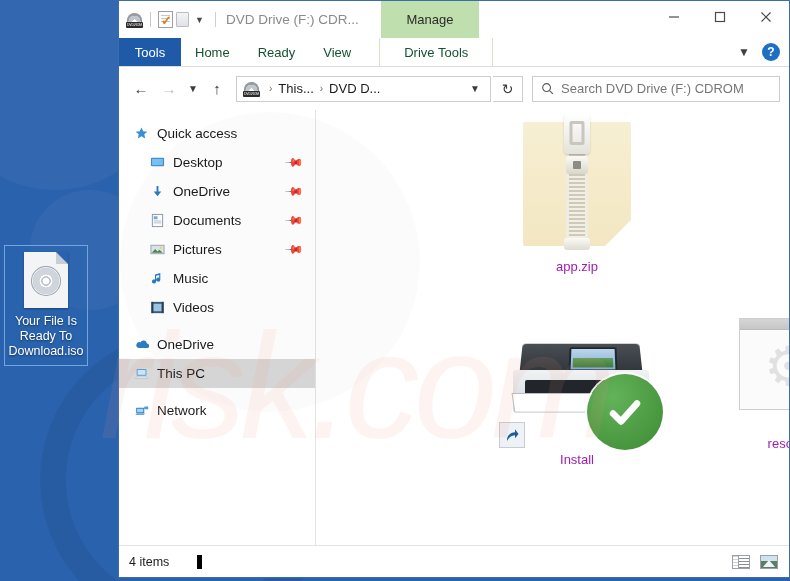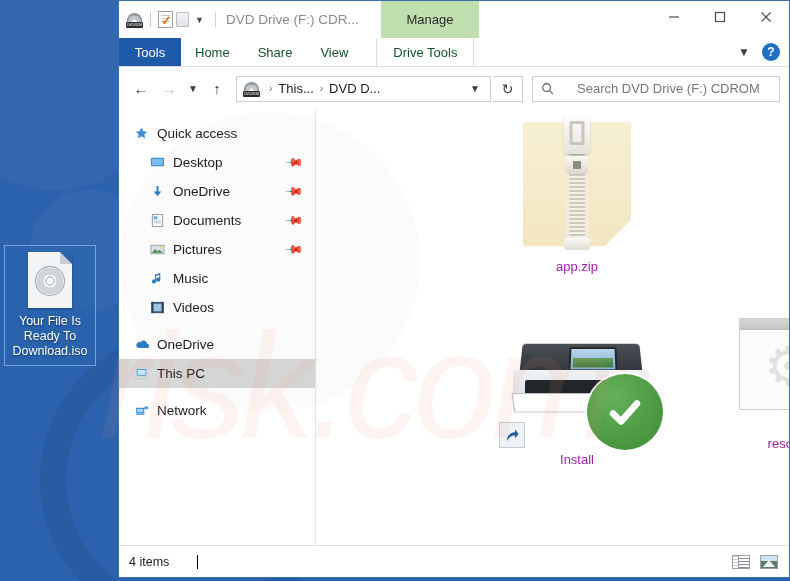--- a/index.html
+++ b/index.html
@@ -19,21 +19,21 @@
     background: rgba(255,255,255,0.045); pointer-events: none;
   }
   .wall-ring {
     position: absolute; border-radius: 50%;
     border: 26px solid rgba(0,0,0,0.055); pointer-events: none;
   }
 
   
   #desktop-icon {
     position: absolute; left: 4px; top: 245px;
-    width: 92px; padding: 6px 2px 6px 2px;
+    width: 84px; padding: 6px 2px 6px 2px;
     text-align: center;
     background: rgba(40,100,175,0.55);
     border: 1px solid rgba(140,185,235,0.75);
   }
   .iso-sheet {
     width: 44px; height: 56px; margin: 0 auto 6px auto;
     background: #f2f4f6; position: relative;
     box-shadow: 0 1px 2px rgba(0,0,0,0.35);
   }
   .iso-sheet:after {
@@ -128,21 +128,21 @@
   }
   .rtab {
     display:flex; align-items:center; justify-content:center;
     font-size:13px; color:#14532d; padding: 0 14px; white-space:nowrap;
   }
   #tab-file {
     background:#1e5aa8; color:#ffffff; width:62px; padding:0;
   }
   #tab-drivetools {
     border-left:1px solid #d7e3cf; border-right:1px solid #d7e3cf;
-    margin-left: 14px; padding: 0 16px;
+    margin-left: 14px; padding: 0 24px;
   }
   #ribbon-right { margin-left:auto; display:flex; align-items:center; gap:8px; padding-right:9px; }
   #ribbon-collapse { color:#3f3f3f; font-size:12px; padding: 0 4px; }
   #help-btn {
     width:18px; height:18px; border-radius:50%; background:#1e6fc4; color:#fff;
     font-size:12px; font-weight:bold; display:flex; align-items:center; justify-content:center;
   }
 
   
   #addrbar {
@@ -162,21 +162,21 @@
   }
   .crumb { font-size:13px; color:#1b1b1b; white-space:nowrap; padding:0 2px; }
   .crumb-sep { color:#6b6b6b; font-size:10px; padding:0 4px; }
   #crumb-chev { margin-left:auto; color:#3b3b3b; font-size:10px; padding:0 6px; }
   #refreshbtn {
     width:30px; height:26px; border:1px solid #cdcdcd; border-left:none;
     display:flex; align-items:center; justify-content:center; color:#3b3b3b; font-size:14px;
   }
   #searchbox {
     width: 248px; height:26px; border:1px solid #cdcdcd; background:#fff;
-    display:flex; align-items:center; gap:23px; padding:0 8px; margin-left:7px; flex:0 0 auto;
+    display:flex; align-items:center; gap:7px; padding:0 8px; margin-left:7px; flex:0 0 auto;
   }
   #searchbox .ph { font-size:13px; color:#767676; white-space:nowrap; overflow:hidden; }
 
   
   #body { flex:1 1 auto; display:flex; min-height:0;gap:14px; }
   #sidebar {
     width: 197px; flex:0 0 197px; background:#ffffff;
     border-right:1px solid #e3e3e3; padding-top:9px; overflow:hidden;
   }
   .nav-item {
@@ -309,21 +309,21 @@
   }
   .gear { position:absolute; color:#e1e1e1; line-height:1; }
   .gear.g1 { left:24px; top:20px; font-size:54px; }
 
   
   #statusbar {
     height: 32px; flex:0 0 auto; border-top:1px solid #e3e3e3;
     display:flex; align-items:center; padding:0 10px; background:#ffffff;
   }
   #status-count { font-size:12.5px; color:#1b1b1b; padding-right:28px;
-                  border-right:1px solid #000000; }
+                  border-right:5px solid #000000; }
   #view-btns { margin-left:auto; display:flex; gap:8px; align-items:center; }
   .viewbtn { width:20px; height:18px; display:flex; align-items:center; justify-content:center; }
   .vb-details {
     width:18px; height:14px; border:1px solid #9aa0a6;
     background:
       linear-gradient(#8a9096 1px, transparent 1px) 0 2px/100% 3px repeat-y,
       #fff;
     position:relative;
   }
   .vb-details:before{
@@ -420,21 +420,21 @@
     </div>
 
     <div id="ribbon-tabs">
       <div class="rtab" id="tab-file">
         <span>Tools</span>
       </div>
       <div class="rtab">
         <span>Home</span>
       </div>
       <div class="rtab">
-        <span>Share</span>
+        <span>Ready</span>
       </div>
       <div class="rtab">
         <span>View</span>
       </div>
       <div class="rtab" id="tab-drivetools">
         <span>Drive Tools</span>
       </div>
       <div id="ribbon-right">
         <span id="ribbon-collapse">▼</span>
         <span id="help-btn">

